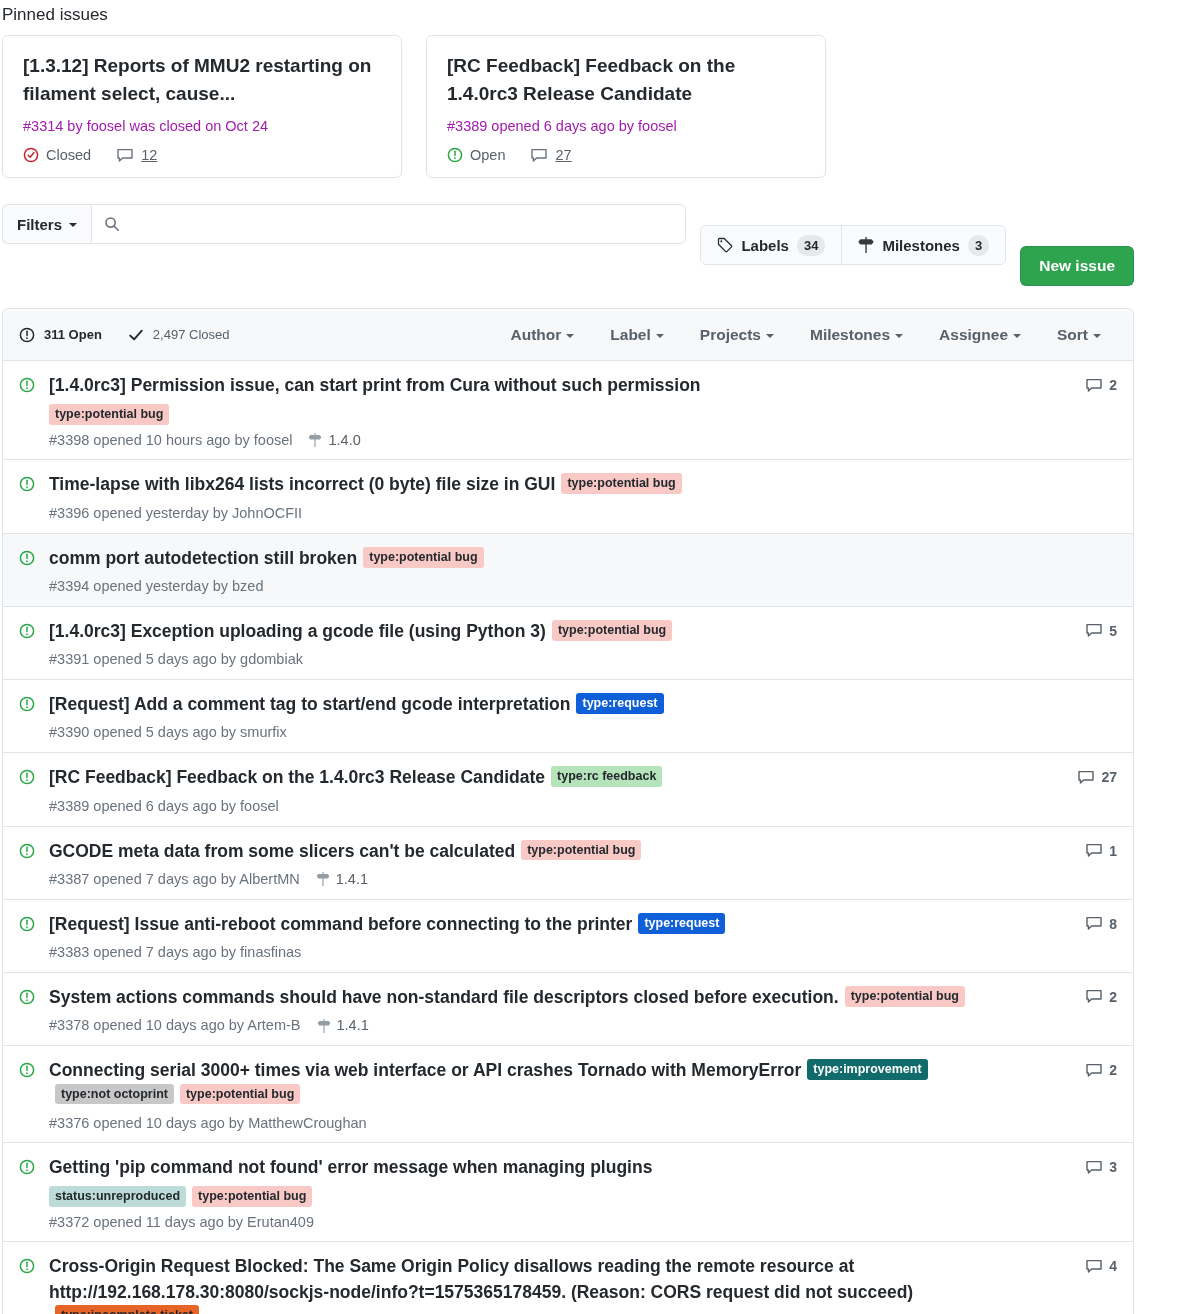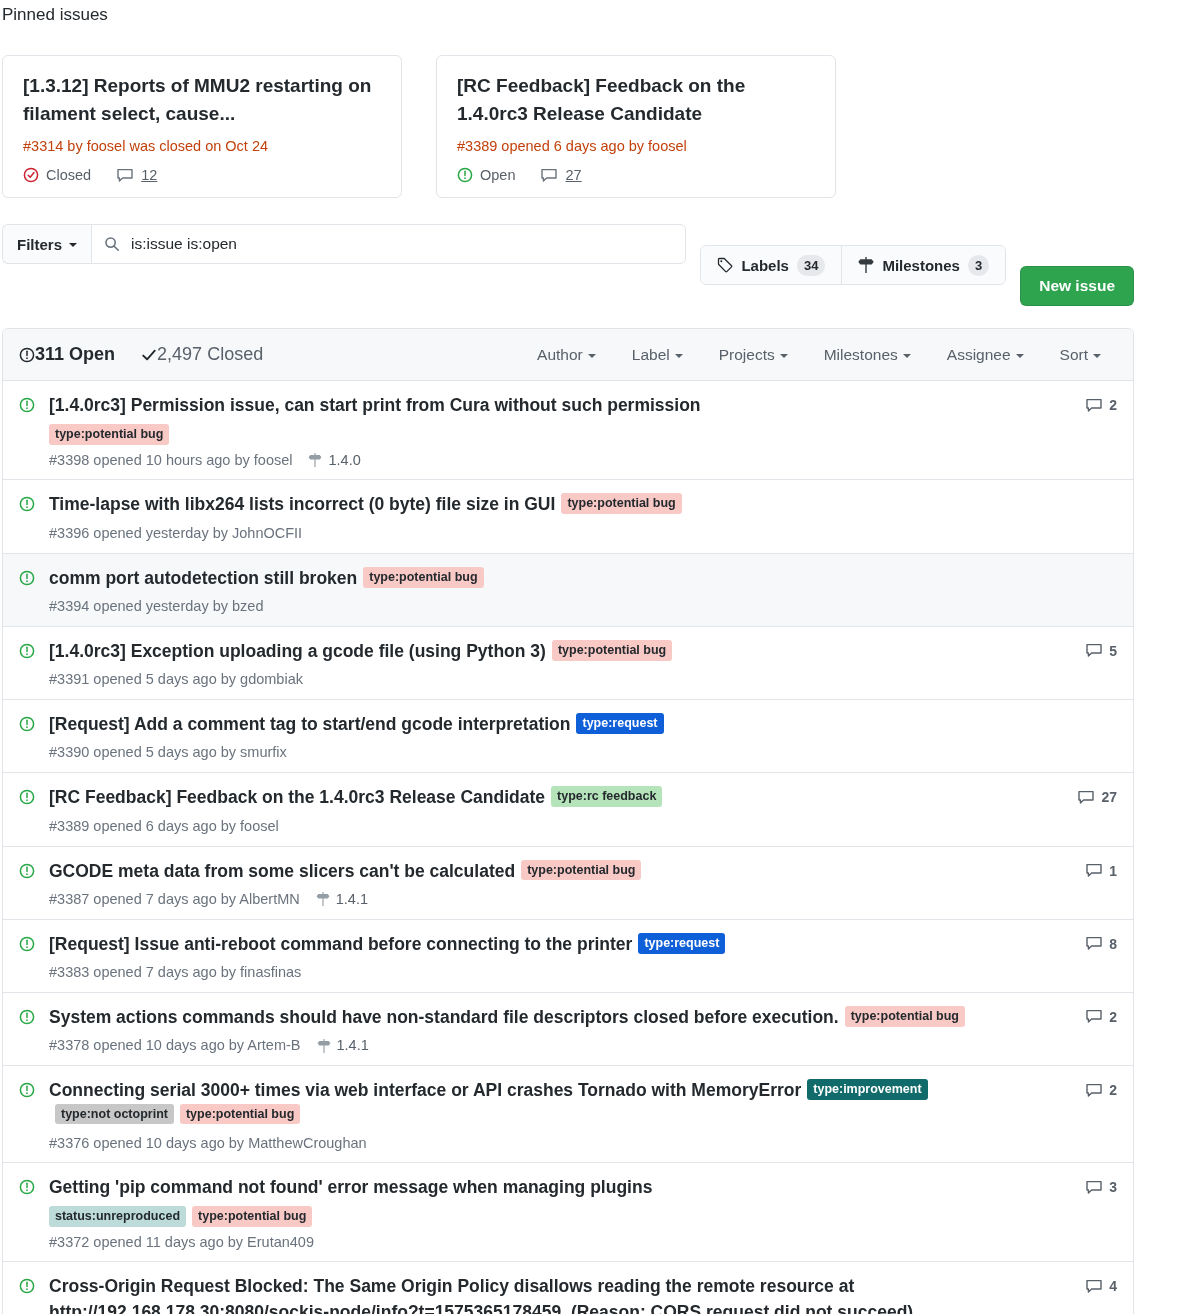--- a/index.html
+++ b/index.html
@@ -16,41 +16,40 @@
 
   
   .pinned-heading {
     font-size: 17px;
     color: #24292e;
     padding: 5px 0 10px 2px;
     line-height: 1.2;
   }
   .pinned-grid {
     display: flex;
-    gap: 34px;
+    gap: 24px;
     padding: 0 2px;
-    margin-top: 20px;
   }
   .pinned-card {
     width: 400px;
     border: 1px solid #e1e4e8;
     border-radius: 6px;
     background: #fff;
     padding: 16px 20px 14px 20px;
   }
   .pinned-title {
     font-size: 19px;
     font-weight: 600;
     color: #24292e;
     line-height: 1.45;
     margin-bottom: 10px;
   }
   .pinned-meta {
     font-size: 14.5px;
-    color: #c2410c;
+    color: #a21caf;
     margin-bottom: 11px;
     line-height: 1.3;
   }
   .pinned-footer {
     display: flex;
     align-items: center;
     gap: 26px;
     font-size: 14.5px;
     color: #586069;
   }
@@ -167,32 +166,33 @@
   .list-header {
     display: flex;
     align-items: center;
     background: #f6f8fa;
     border-bottom: 1px solid #e1e4e8;
     padding: 14px 16px;
     height: 52px;
   }
   .states { display: flex; align-items: center; gap: 26px; }
   .state-item {
-    display: flex; align-items: center; 
-    font-size: 18px;
+    display: flex; align-items: center; gap: 9px;
+    font-size: 13px;
     justify-content: center;
   }
   .state-open { color: #24292e; font-weight: 600; }
   .state-closed { color: #586069; font-weight: 400; }
   .header-filters {
     margin-left: auto;
     display: flex;
     align-items: center;
     gap: 36px;
     padding-right: 16px;
+    font-weight: bold;
   }
   .hf-item {
     font-size: 15.5px;
     color: #586069;
     display: flex;
     align-items: center;
     gap: 5px;
     white-space: nowrap;
   }
   .caret {
@@ -336,21 +336,20 @@
         <span>Filters</span>
         <span class="caret"></span>
       </div>
       <div class="search-wrap">
         <span>
           <svg width="16" height="16" viewBox="0 0 16 16" fill="none" stroke="#6a737d" stroke-width="1.6">
             <circle cx="6.6" cy="6.6" r="4.6"></circle>
               <line x1="10.2" y1="10.2" x2="14.2" y2="14.2" stroke-linecap="round"></line>
           </svg>
         </span>
-        <input class="search-input" type="text" value="is:issue is:open" placeholder="Search all issues" style="">
       </div>
     </div>
     <div class="filter-right">
       <div class="seg-group">
         <div class="seg-btn">
           <span>
             <svg width="16" height="16" viewBox="0 0 16 16" fill="none" stroke="#24292e" stroke-width="1.3">
               <path d="M1.5 7.2V2.2a.7.7 0 01.7-.7h5l7.3 7.3a.8.8 0 010 1.1l-4.7 4.7a.8.8 0 01-1.1 0L1.5 7.2z" stroke-linejoin="round"></path>
               <circle cx="4.3" cy="4.3" r="1" fill="#24292e" stroke="none"></circle>
             </svg>

